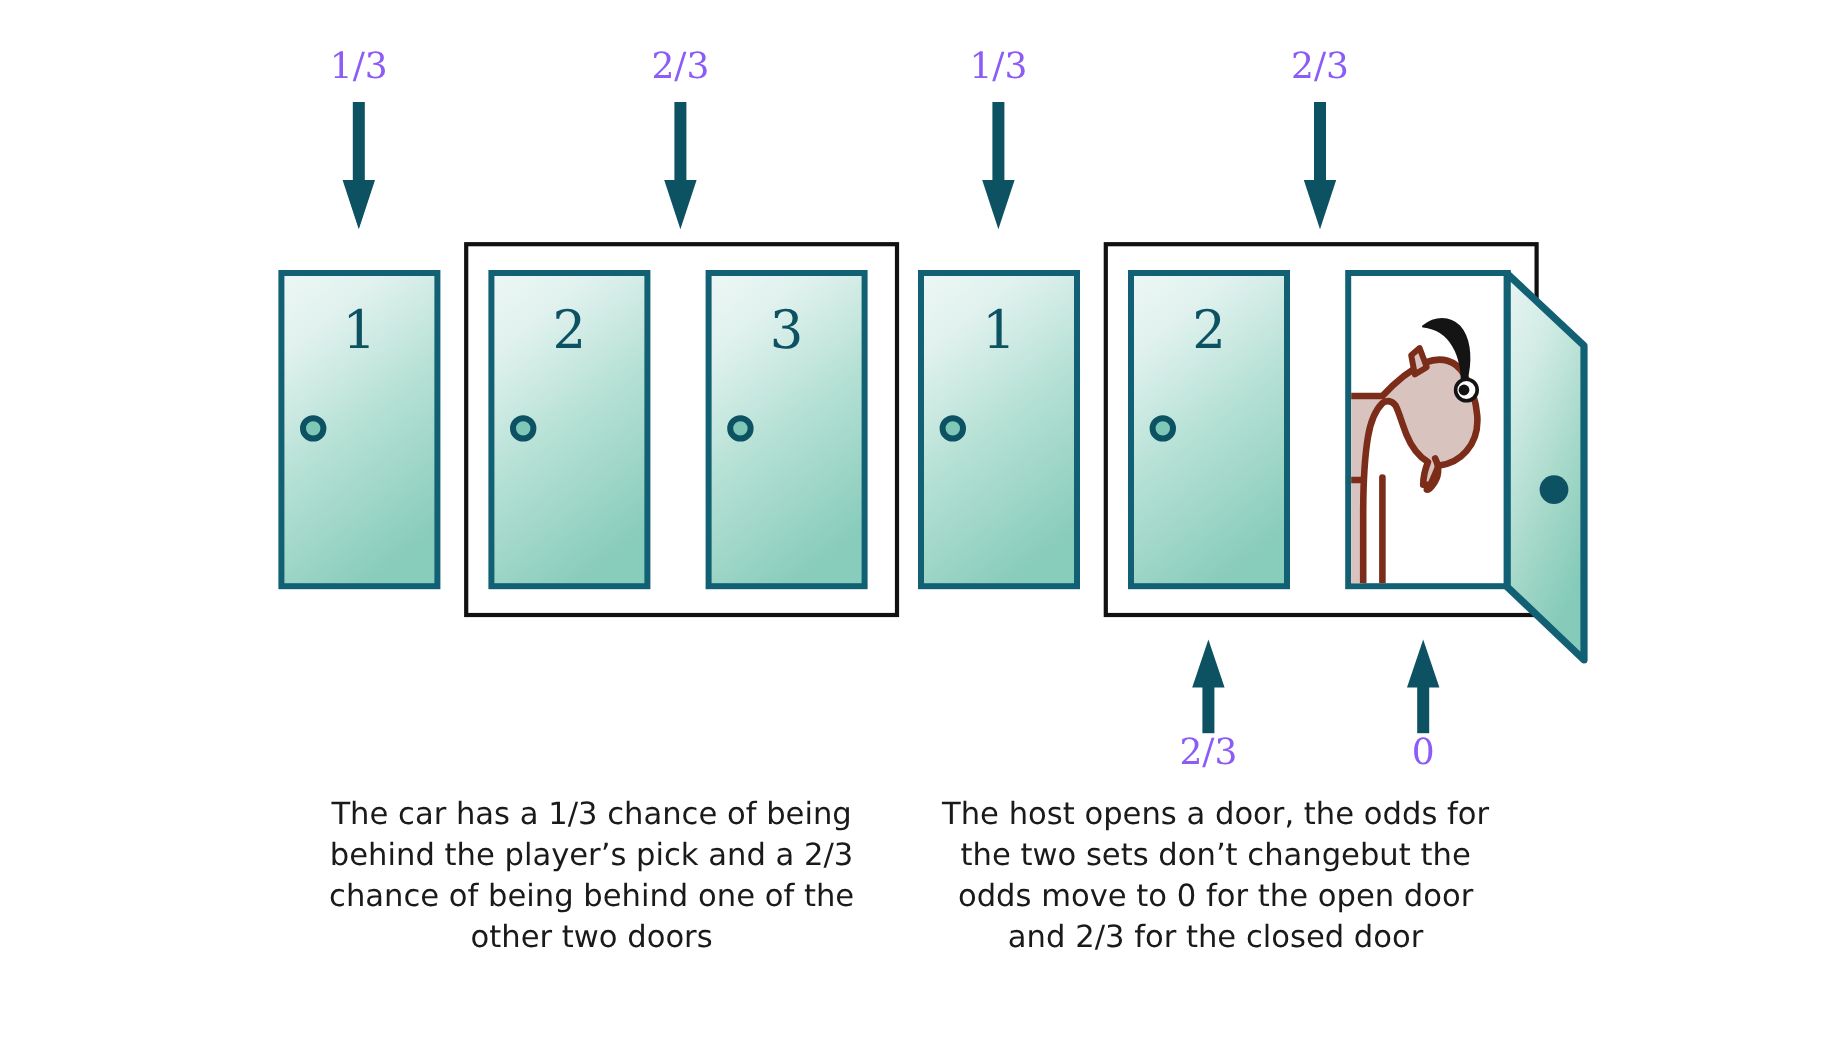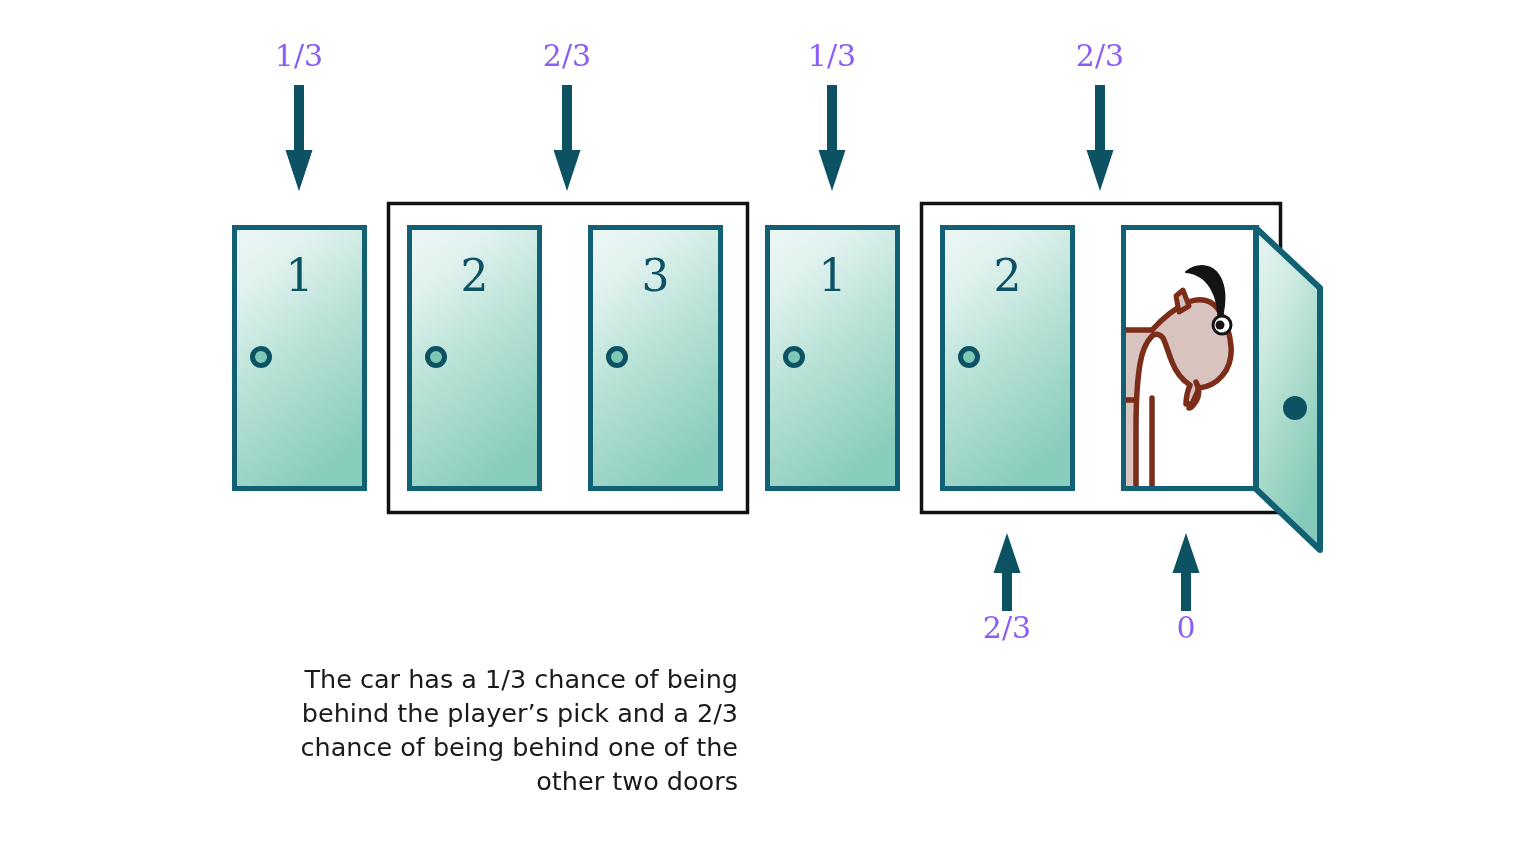--- a/index.html
+++ b/index.html
@@ -203,18 +203,22 @@
   <div class="door-number" style="left:942px; top:254px; width:131px;">2</div>
 
   <div class="prob-label" style="left:239px; top:41px;">1/3</div>
   <div class="prob-label" style="left:507px; top:41px;">2/3</div>
   <div class="prob-label" style="left:772px; top:41px;">1/3</div>
   <div class="prob-label" style="left:1040px; top:41px;">2/3</div>
 
   <div class="prob-label" style="left:947px; top:613px;">2/3</div>
   <div class="prob-label" style="left:1126px; top:613px;">0</div>
 
-  <div class="caption" style="left:248px; top:663px; width:490px;text-align:right;">The car has a 1/3 chance of being
+  <div class="caption" style="left:248px; top:663px; width:490px;">The car has a 1/3 chance of being
 behind the player’s pick and a 2/3
 chance of being behind one of the
 other two doors</div>
+  <div class="caption" style="left:768px; top:663px; width:490px;">The host opens a door, the odds for
+the two sets don’t changebut the
+odds move to 0 for the open door
+and 2/3 for the closed door</div>
 
 </div>
 
 </body></html>

